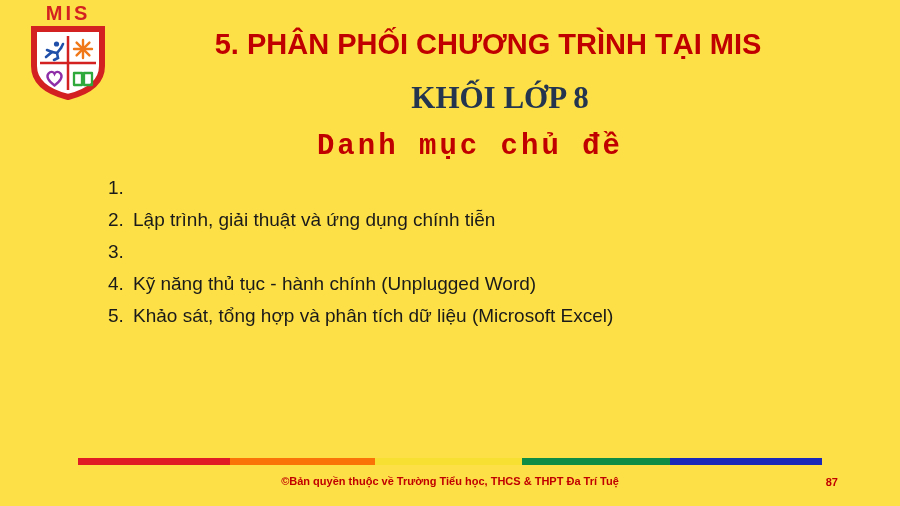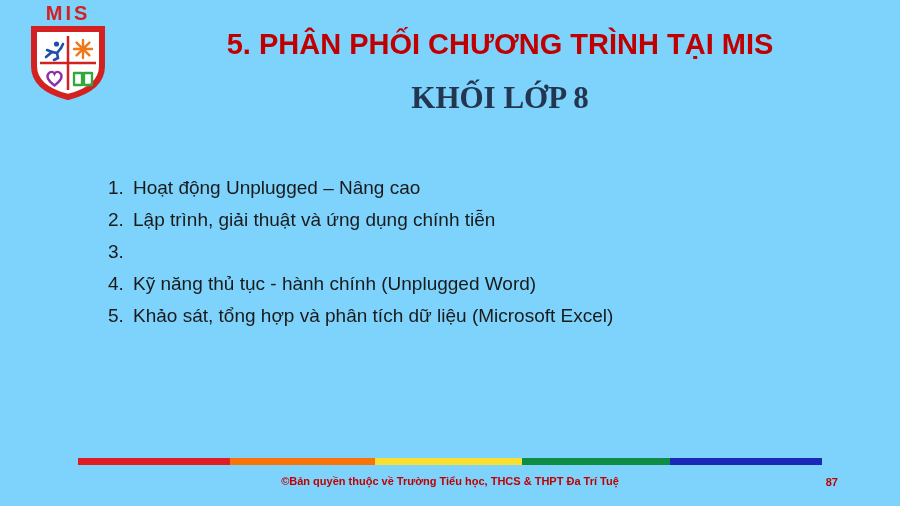--- a/index.html
+++ b/index.html
@@ -12,21 +12,21 @@
     background: #ffffff;
     font-family: "Liberation Sans", sans-serif;
     overflow: hidden;
     position: relative;
   }
 
   .slide {
     position: relative;
     width: 900px;
     height: 506px;
-    background: #7dd3fc;
+    background: #fde047;
   }
 
   
   .logo {
     position: absolute;
     left: 22px;
     top: 2px;
     width: 92px;
     height: 98px;
   }
@@ -47,21 +47,21 @@
     position: absolute;
     left: 8px;
     top: 24px;
     width: 76px;
     height: 74px;
   }
 
   
   .main-title {
     position: absolute;
-    left: 120px;
+    left: 108px;
     top: 28px;
     width: 760px;
     text-align: center;
     font-family: "Liberation Sans", sans-serif;
     font-weight: bold;
     font-size: 29px;
     color: #C00000;
     letter-spacing: 0px;
     white-space: nowrap;
   }
@@ -182,25 +182,25 @@
       <g fill="none" stroke="#2FA83C" stroke-width="2.3" stroke-linejoin="round">
         <path d="M44 47 H52 V59 H44 Z"></path>
         <path d="M54 47 H62 V59 H54 Z"></path>
         <line x1="53" y1="47" x2="53" y2="59"></line>
       </g>
     </svg>
   </div>
 
   <div class="main-title">5. PHÂN PHỐI CHƯƠNG TRÌNH TẠI MIS</div>
   <div class="sub-title">KHỐI LỚP 8</div>
+  <div class="section-title">Danh mục chủ đề</div>
 
   <div class="topic-list">
     <div class="topic-item">
       <span class="topic-num">1.</span>
-      <span class="topic-text">Hoạt động Unplugged – Nâng cao</span>
     </div>
     <div class="topic-item">
       <span class="topic-num">2.</span>
       <span class="topic-text">Lập trình, giải thuật và ứng dụng chính tiễn</span>
     </div>
     <div class="topic-item">
       <span class="topic-num">3.</span>
     </div>
     <div class="topic-item">
       <span class="topic-num">4.</span>

